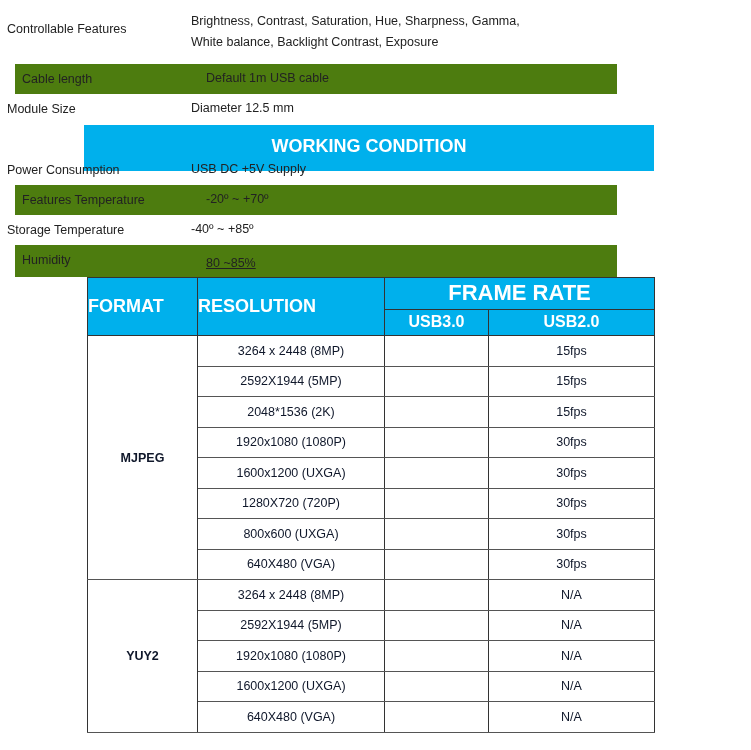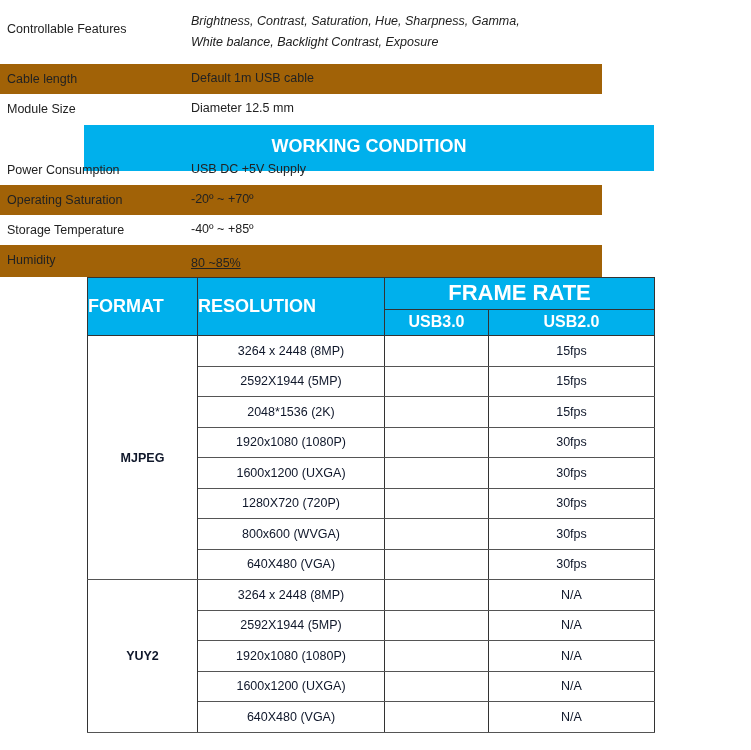--- a/index.html
+++ b/index.html
@@ -1,19 +1,19 @@
 <!DOCTYPE html>
 <html><head>
 <meta charset="utf-8">
 <style>
   html, body { margin: 0; padding: 0; background: #ffffff; }
   body { width: 751px; height: 750px; position: relative; overflow: hidden;
          font-family: "Liberation Sans", "DejaVu Sans", sans-serif; color: #222; }
   .spec-row { position: absolute; left: 0; width: 570px; font-size: 12.5px; padding-left: 32px; }
-  .spec-row.gray { background: #a16207; }
+  .spec-row.gray { background: #4d7c0f; margin-left: 15px; }
   .spec-row .lbl { position: absolute; left: 7px; }
   .spec-row .val { position: absolute; left: 191px; line-height: 21px; }
   .banner { position: absolute; left: 84px; width: 570px; top: 125px; height: 46px;
             background: #00b0ec; color: #fff; font-weight: bold; font-size: 18px;
             text-align: center; line-height: 42px; overflow: hidden; }
   table.fr { position: absolute; left: 87px; top: 277px; width: 567px;
              border-collapse: collapse; table-layout: fixed; }
   table.fr th, table.fr td { border: 1.5px solid #333; padding: 0; }
   table.fr th { background: #00b0ec; color: #fff; font-weight: bold; }
   th.big { font-size: 18px; height: 57px; text-align: left; padding-left: 7px; }
@@ -21,42 +21,42 @@
   th.sub { font-size: 16px; height: 25px; text-align: center; }
   table.fr td { height: 29.5px; font-size: 12.5px; text-align: center; color: #0f172a; }
   td.fmt { font-weight: bold; font-size: 13px; }
   table.fr tr.data td { border-top-color: #555; border-bottom-color: #555; }
 </style>
 </head>
 <body>
 
 <div class="spec-row" style="top:0;height:64px;">
   <span class="lbl" style="top:22px;">Controllable Features</span>
-  <div class="val" style="top:11px;font-style:italic;">
+  <div class="val" style="top:11px;">
     <div>Brightness, Contrast, Saturation, Hue, Sharpness, Gamma,</div>
     <div>White balance, Backlight Contrast, Exposure</div>
   </div>
 </div>
 <div class="spec-row gray" style="top:64px;height:30px;">
   <span class="lbl" style="top:8px;">Cable length</span>
   <span class="val" style="top:4px;">Default 1m USB cable</span>
 </div>
 <div class="spec-row" style="top:94px;height:31px;text-align:right;">
   <span class="lbl" style="top:8px;">Module Size</span>
   <span class="val" style="top:4px;">Diameter 12.5 mm</span>
 </div>
 
 <div class="banner">WORKING CONDITION</div>
 
 <div class="spec-row" style="top:155px;height:30px;">
   <span class="lbl" style="top:8px;">Power Consumption</span>
   <span class="val" style="top:4px;">USB DC +5V Supply</span>
 </div>
 <div class="spec-row gray" style="top:185px;height:30px;">
-  <span class="lbl" style="top:8px;">Operating Saturation</span>
+  <span class="lbl" style="top:8px;">Features Temperature</span>
   <span class="val" style="top:4px;">-20º  ~ +70º</span>
 </div>
 <div class="spec-row" style="top:215px;height:30px;">
   <span class="lbl" style="top:8px;">Storage Temperature</span>
   <span class="val" style="top:4px;">-40º  ~ +85º</span>
 </div>
 <div class="spec-row gray" style="top:245px;height:32px;">
   <span class="lbl" style="top:8px;">Humidity</span>
   <span class="val" style="top:8px;text-decoration:underline;">80 ~85%</span>
 </div>
@@ -105,21 +105,21 @@
         <td>1600x1200 (UXGA)</td>
         <td></td>
         <td>30fps</td>
       </tr>
       <tr class="data">
         <td>1280X720 (720P)</td>
         <td></td>
         <td>30fps</td>
       </tr>
       <tr class="data">
-        <td>800x600 (WVGA)</td>
+        <td>800x600 (UXGA)</td>
         <td></td>
         <td>30fps</td>
       </tr>
       <tr class="data">
         <td>640X480 (VGA)</td>
         <td></td>
         <td>30fps</td>
       </tr>
       <tr class="data">
         <td class="fmt" rowspan="5">YUY2</td>

